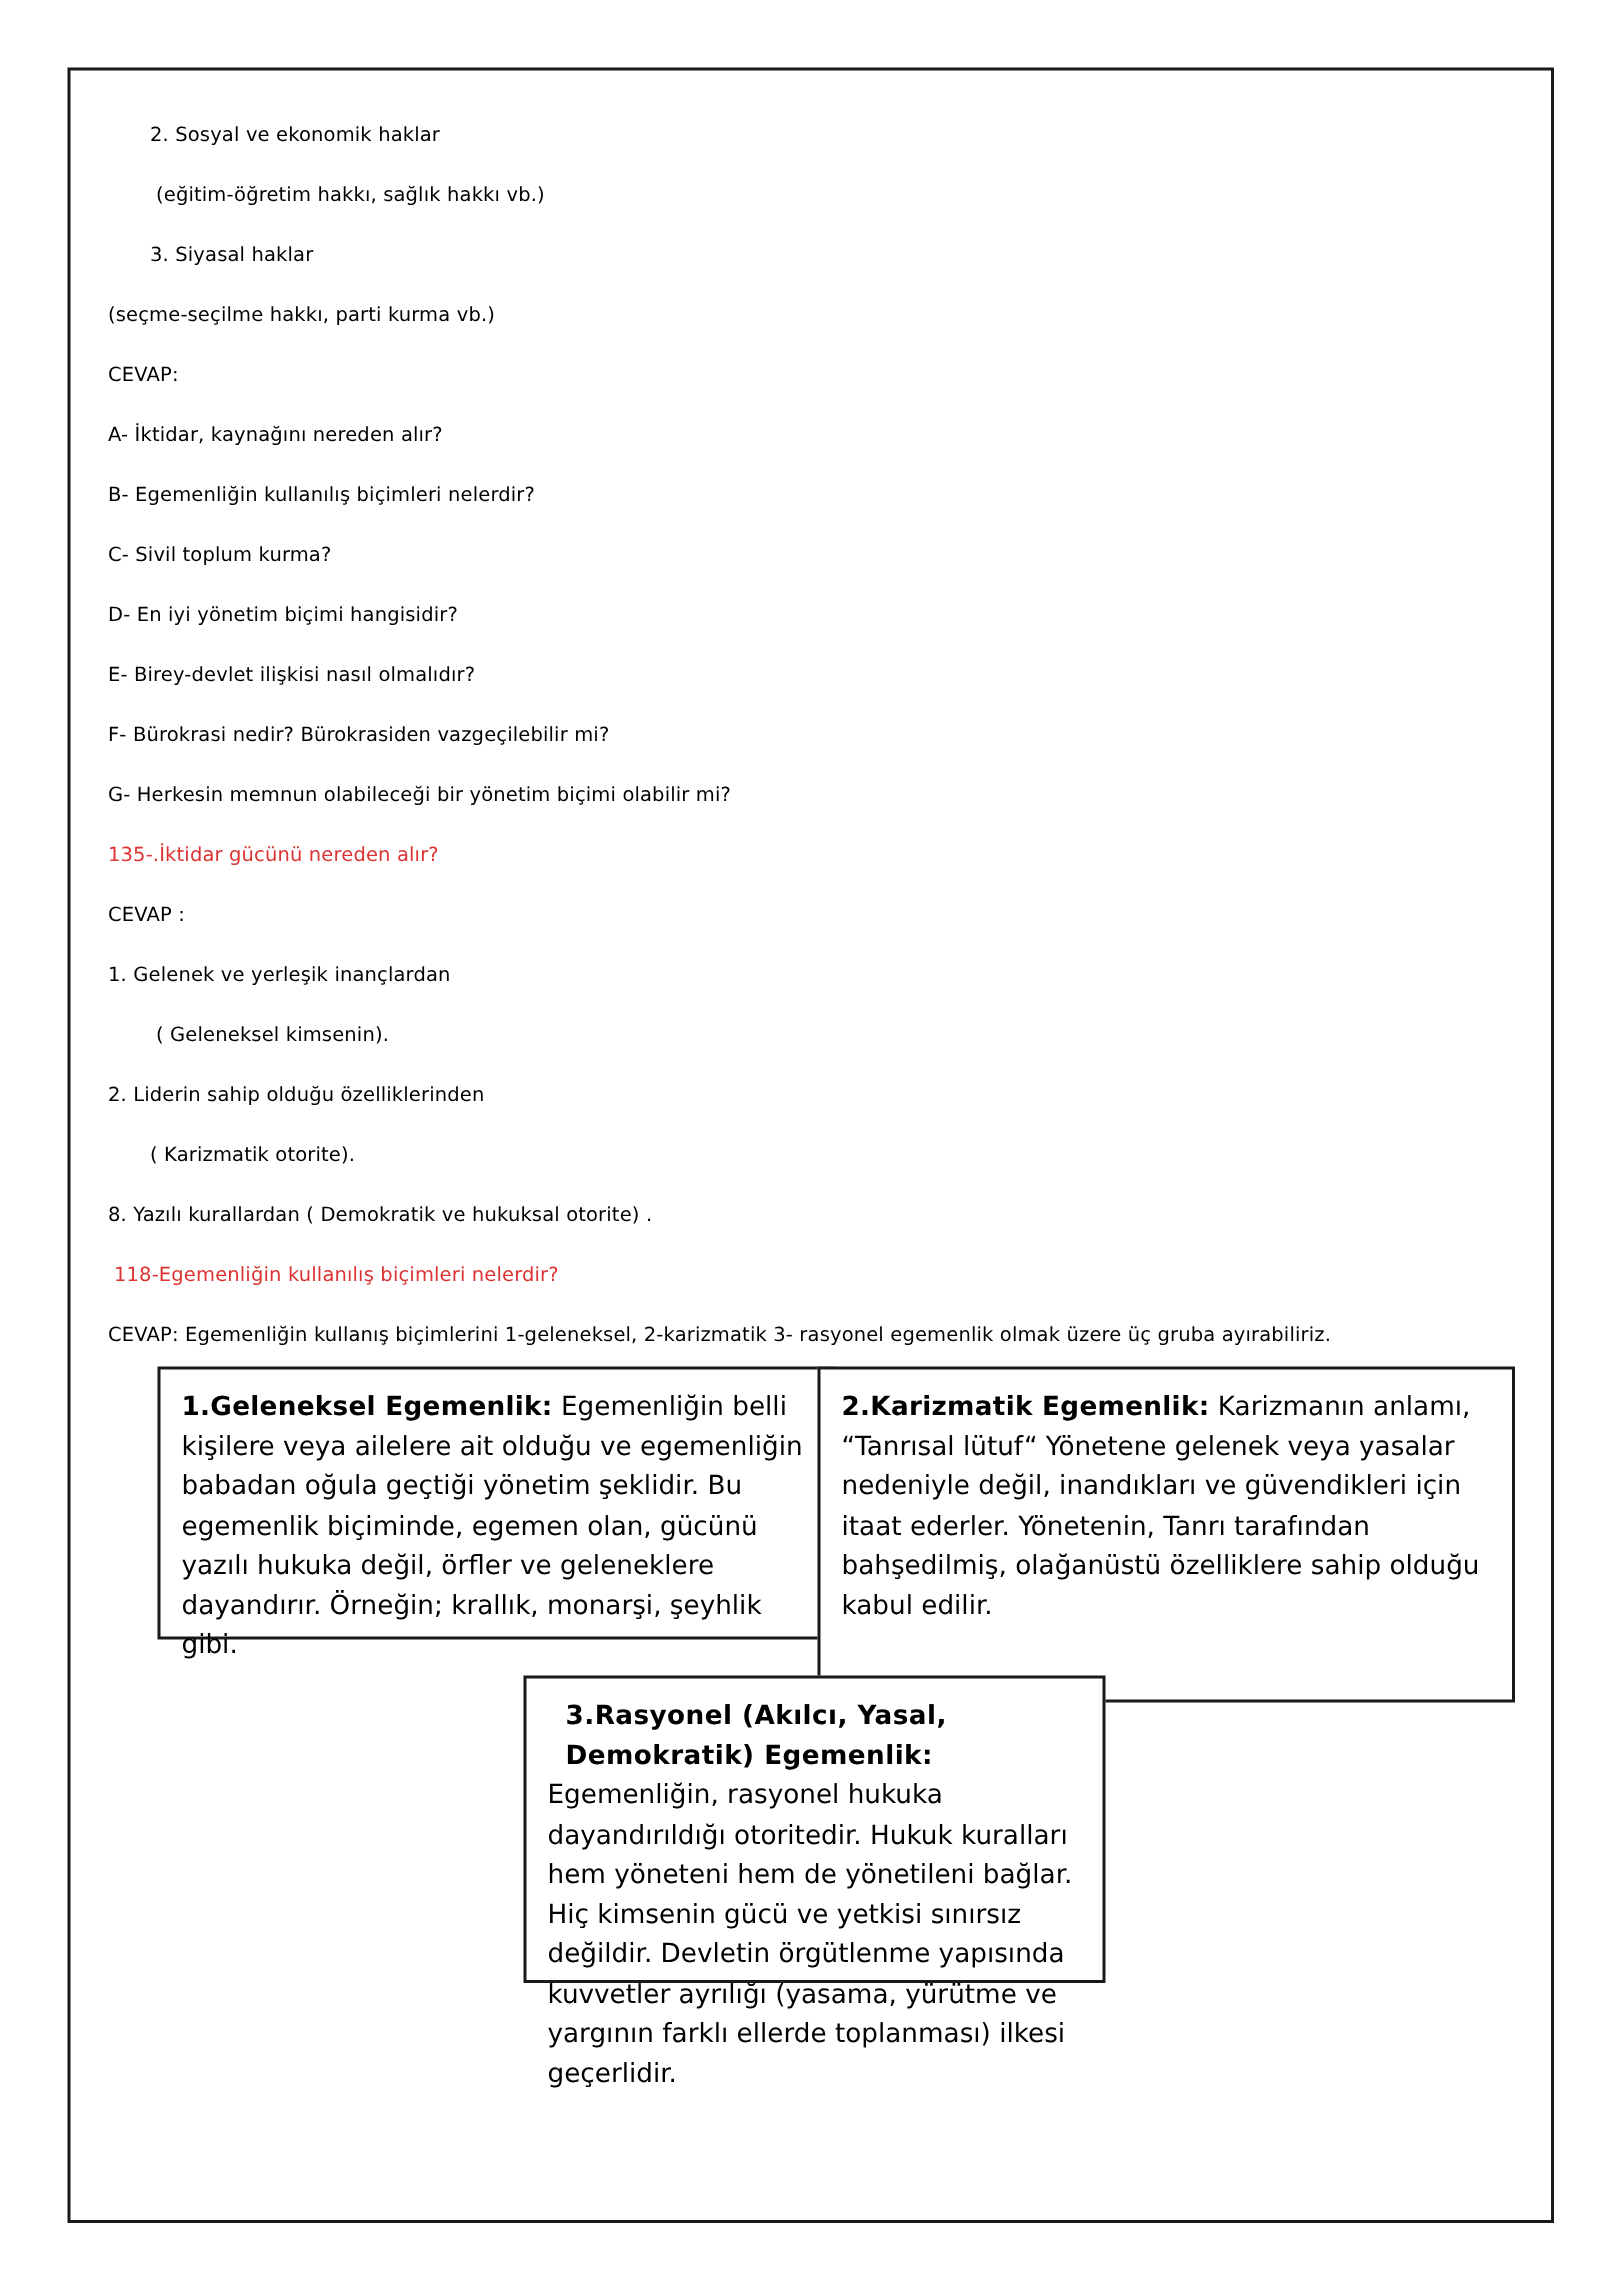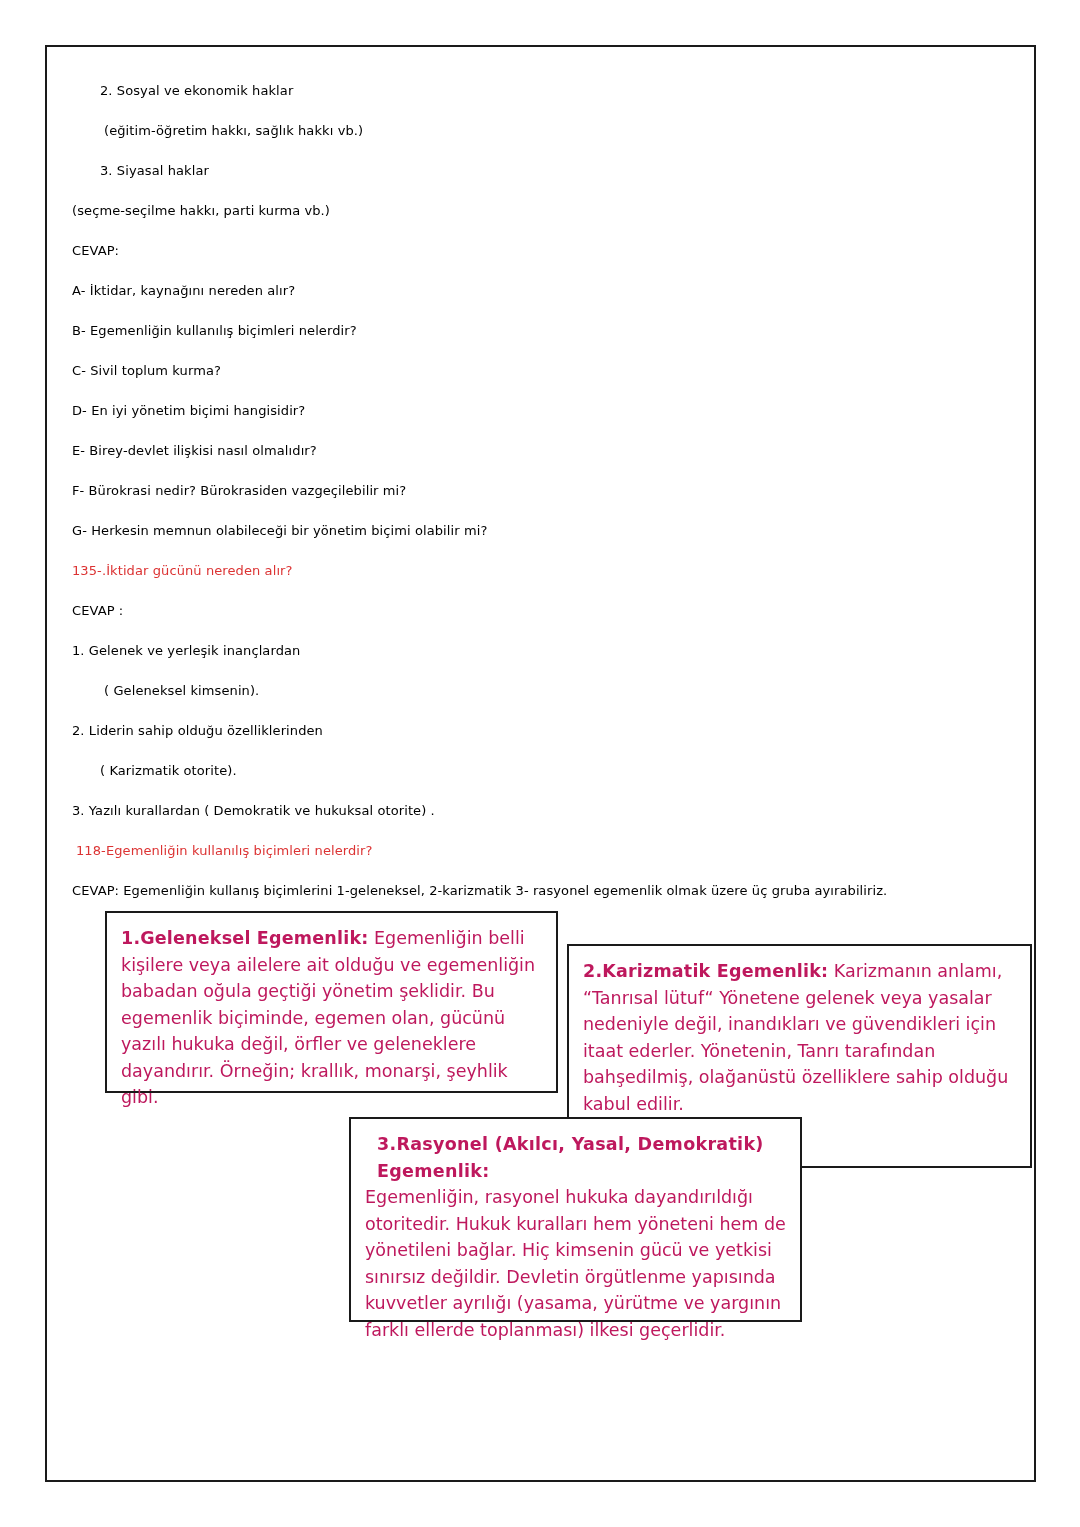--- a/index.html
+++ b/index.html
@@ -62,36 +62,35 @@
     background: #ffffff;
     padding: 12px 14px 10px 14px;
   }
   #box-geleneksel {
     left: 33px;
     top: 0px;
     width: 453px;
     height: 182px;
   }
   #box-karizmatik {
-    left: 495px;
+    left: 473px;
     top: 0px;
     width: 465px;
     height: 224px;
-    margin-top: 33px;
   }
   #box-rasyonel {
     left: 277px;
     top: 206px;
-    width: 453px;
+    width: 388px;
     height: 205px;
   }
   .box-text {
     font-size: 17.5px;
     line-height: 26.5px;
-    color: #be185d;
+    color: #000000;
     margin: 0;
   }
   .box-title {
     font-weight: bold;
   }
   #box-rasyonel .box-title {
     display: block;
     padding-left: 12px;
     letter-spacing: 0.3px;
   }
@@ -119,21 +118,21 @@
     <div class="line">E- Birey-devlet ilişkisi nasıl olmalıdır?</div>
     <div class="line">F- Bürokrasi nedir? Bürokrasiden vazgeçilebilir mi?</div>
     <div class="line">G- Herkesin memnun olabileceği bir yönetim biçimi olabilir mi?</div>
 
     <div class="line red">135-.İktidar gücünü nereden alır?</div>
     <div class="line">CEVAP :</div>
     <div class="line">1. Gelenek ve yerleşik inançlardan</div>
     <div class="line indent-2">( Geleneksel kimsenin).</div>
     <div class="line">2. Liderin sahip olduğu özelliklerinden</div>
     <div class="line indent-1">( Karizmatik otorite).</div>
-    <div class="line">3. Yazılı kurallardan ( Demokratik ve hukuksal otorite) .</div>
+    <div class="line">8. Yazılı kurallardan ( Demokratik ve hukuksal otorite) .</div>
 
     <div class="line red indent-q">118-Egemenliğin kullanılış biçimleri nelerdir?</div>
     <div class="line wrapline">CEVAP: Egemenliğin kullanış biçimlerini 1-geleneksel, 2-karizmatik 3- rasyonel egemenlik olmak üzere üç gruba ayırabiliriz.</div>
 
     <div class="boxrow">
 
       <div class="defbox" id="box-geleneksel">
         <p class="box-text"><span class="box-title">1.Geleneksel Egemenlik:</span><span> Egemenliğin belli kişilere veya ailelere ait olduğu ve egemenliğin babadan oğula geçtiği yönetim şeklidir. Bu egemenlik biçiminde, egemen olan, gücünü yazılı hukuka değil, örfler ve geleneklere dayandırır. Örneğin; krallık, monarşi, şeyhlik gibi.</span></p>
       </div>
 

